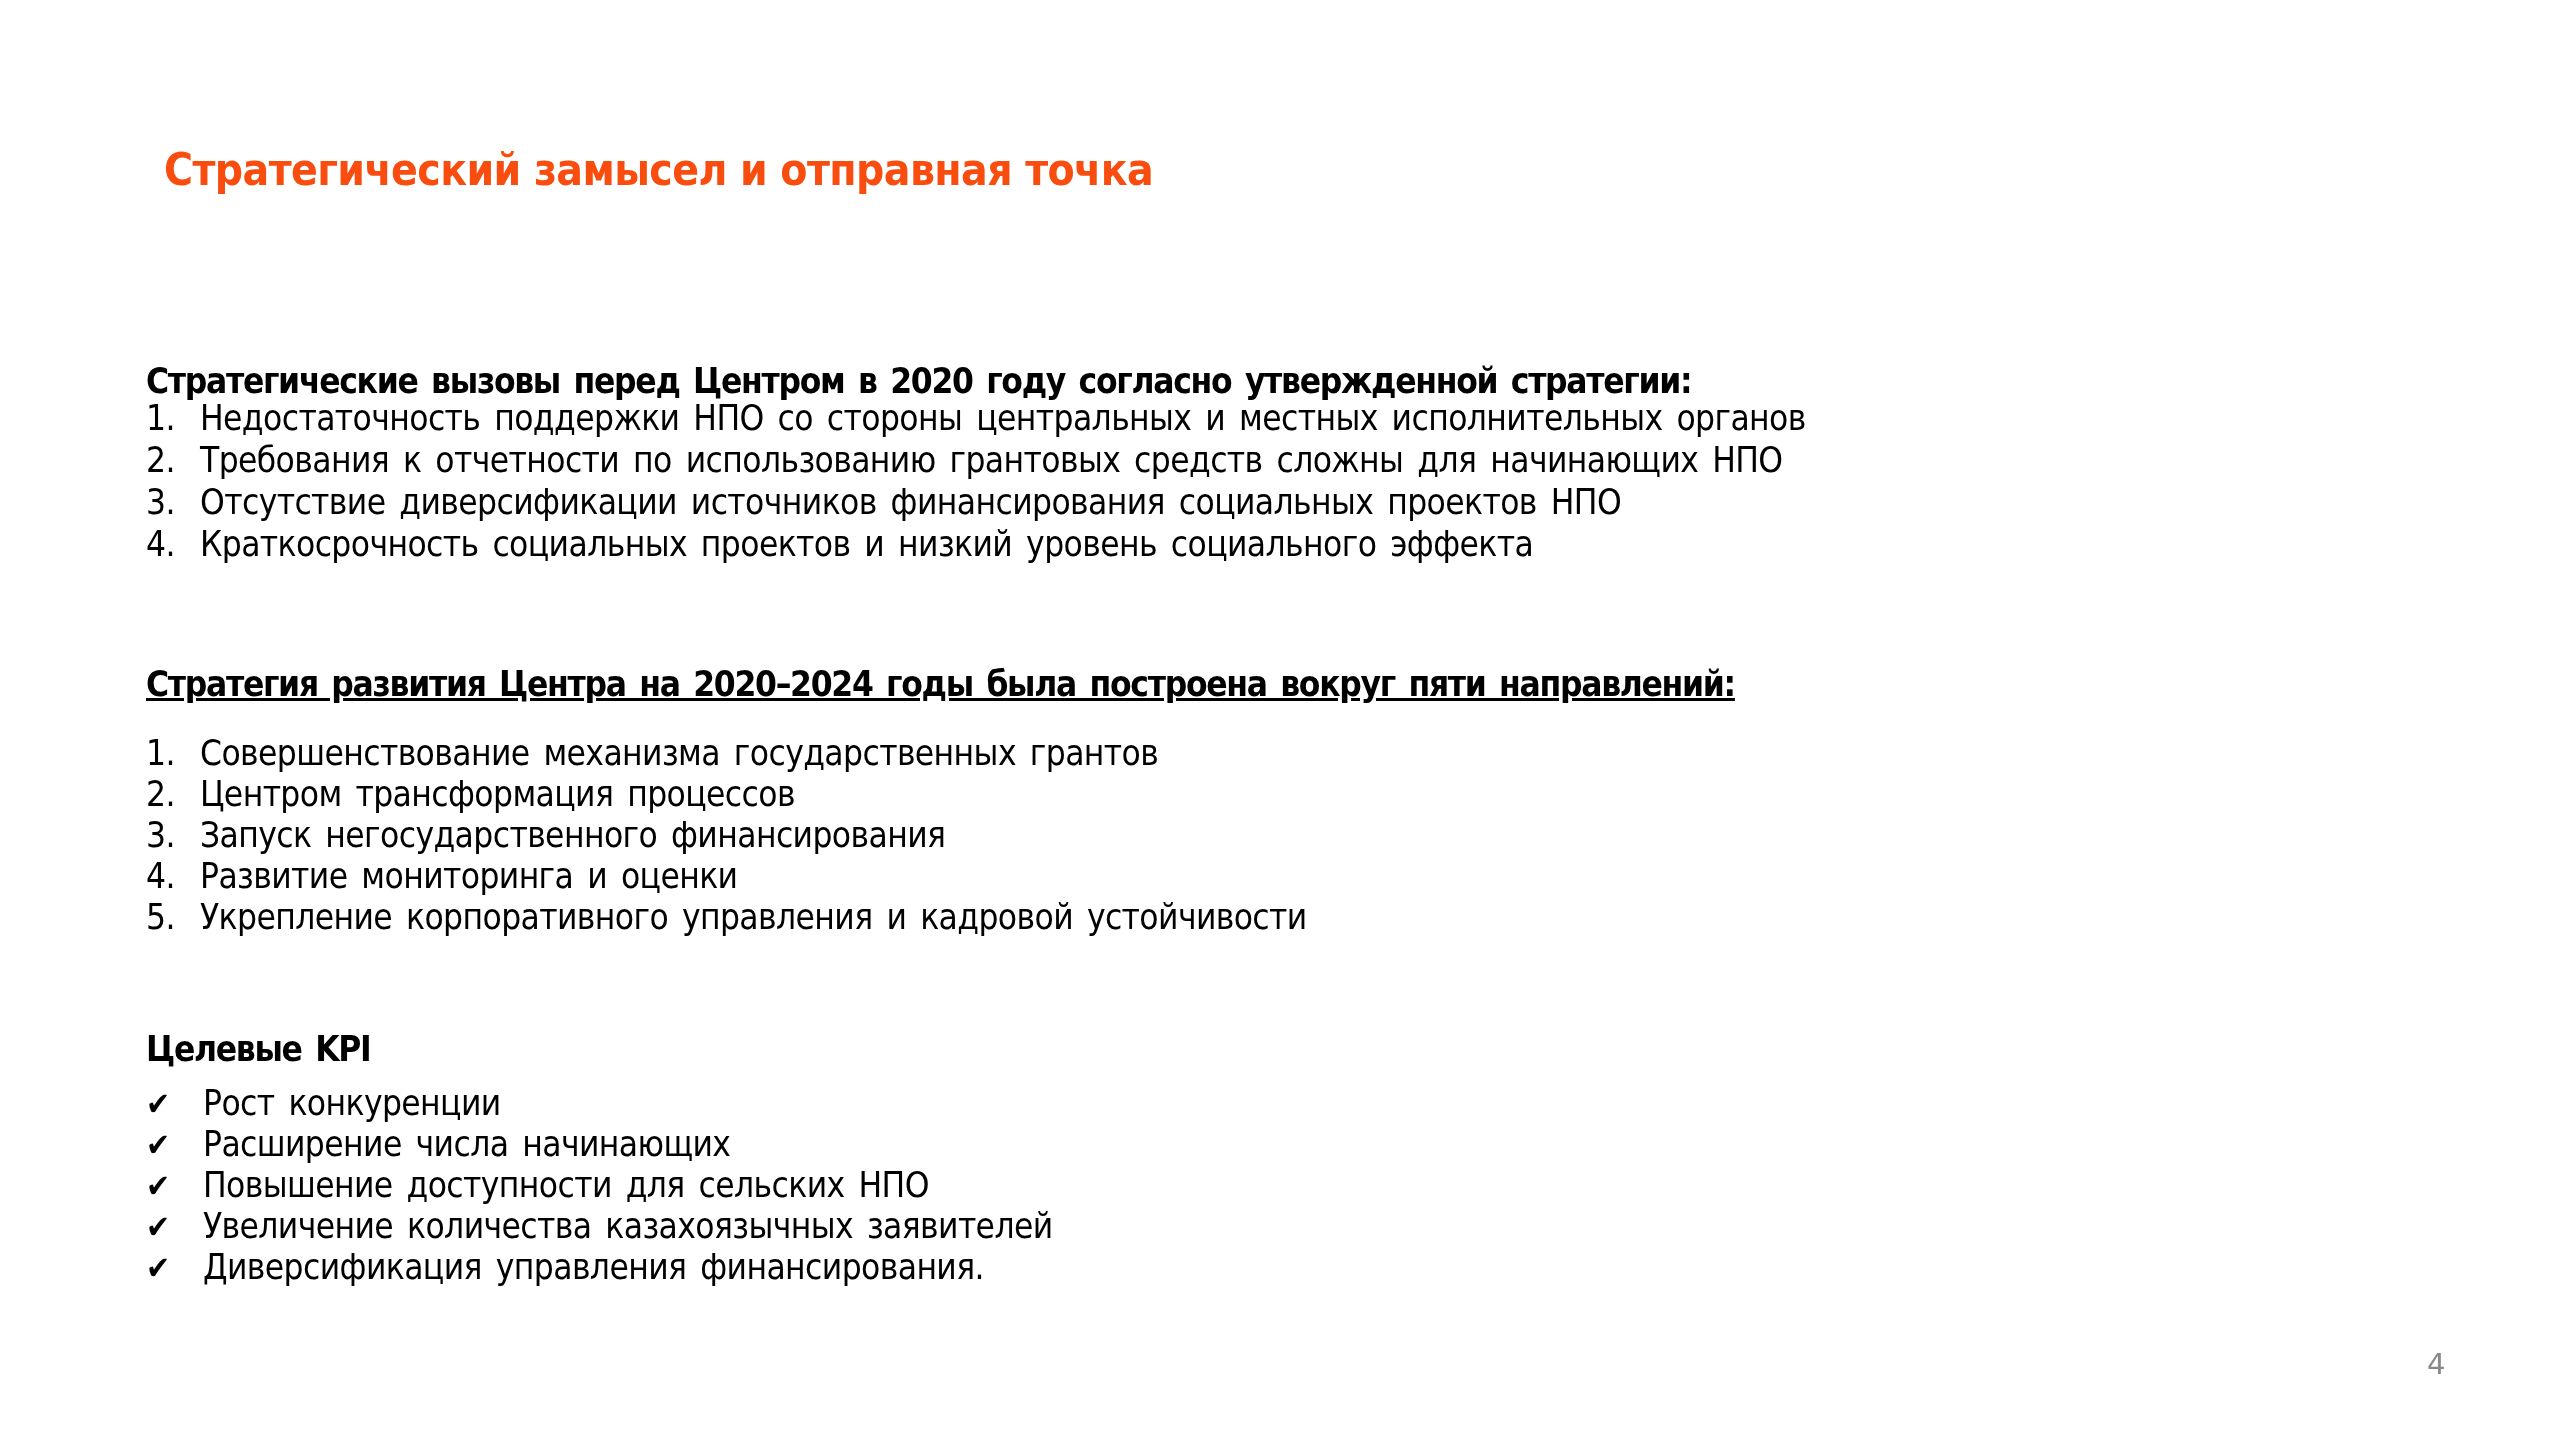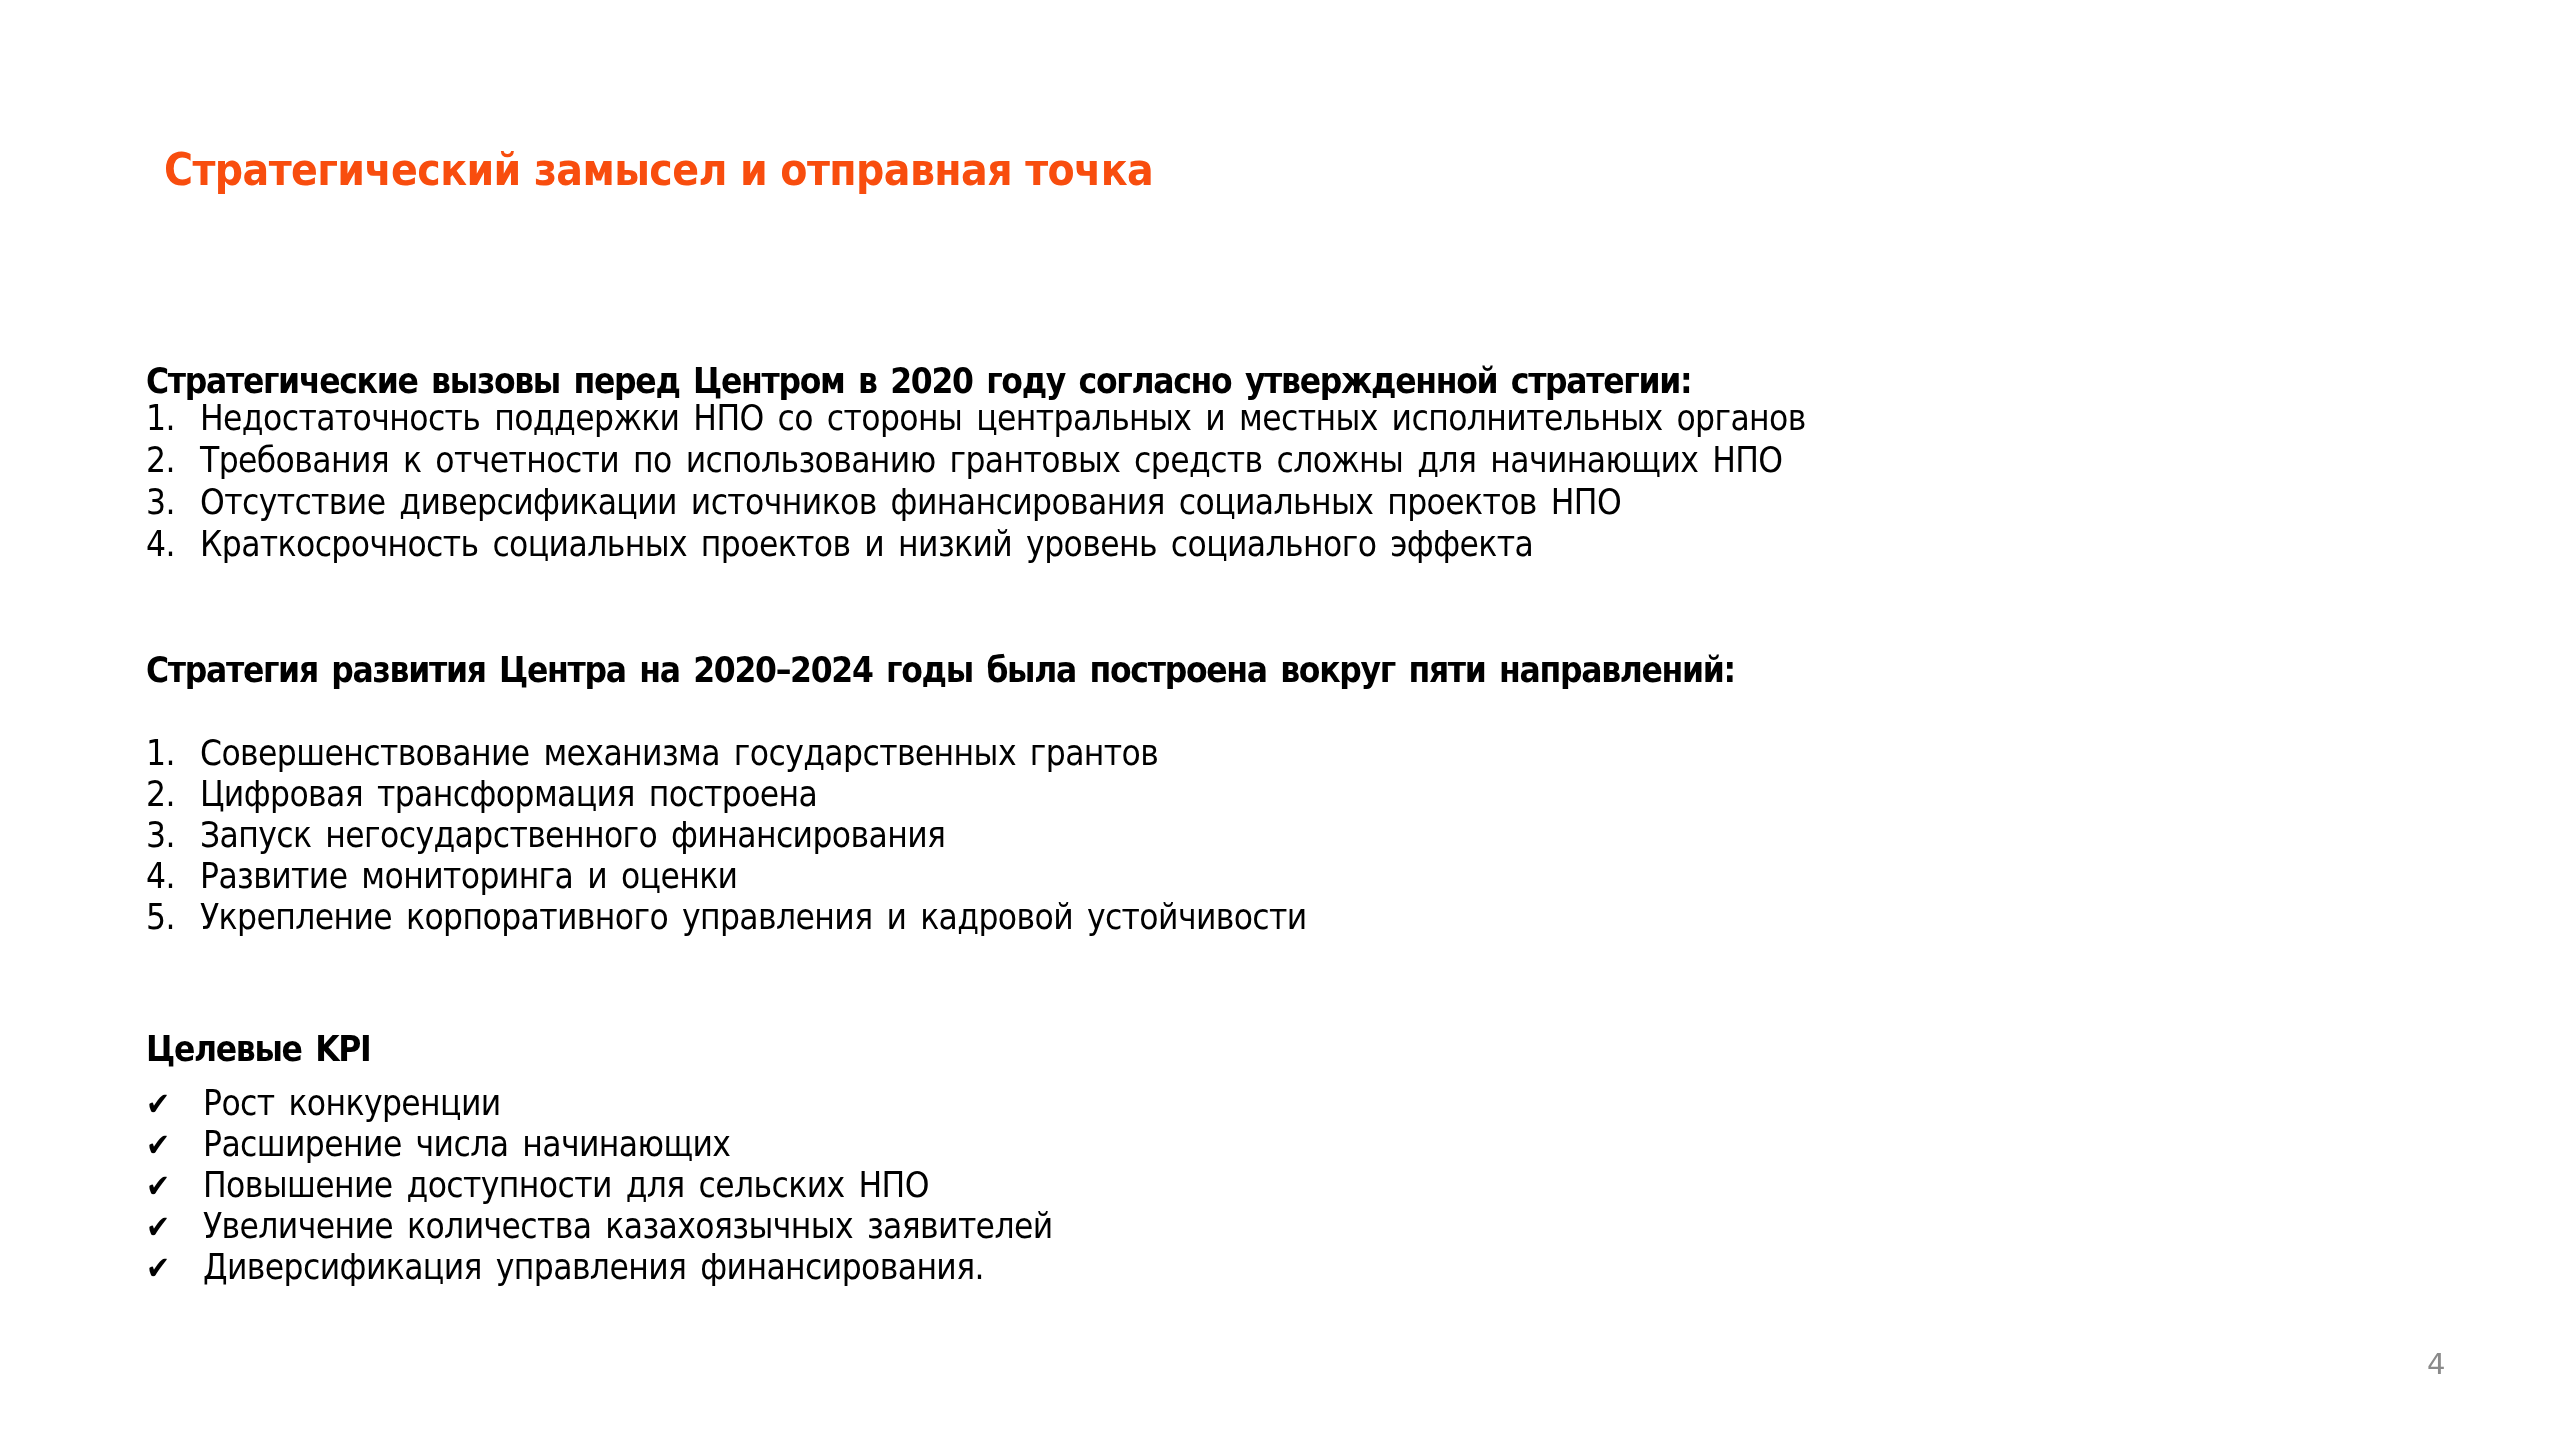--- a/index.html
+++ b/index.html
@@ -29,21 +29,21 @@
     position: absolute;
     left: 146px;
     font-size: 35px;
     font-weight: bold;
     font-stretch: condensed;
     letter-spacing: -1.3px;
     word-spacing: 3.9px;
     white-space: nowrap;
   }
   .h-challenges { top: 319px; margin-top: 42px; }
-  .h-strategy   { top: 621px; }
+  .h-strategy   { top: 635px; text-decoration: underline; }
   .h-kpi        { top: 1000px; }
 
   .list {
     position: absolute;
     left: 146px;
     margin: 0;
     padding: 0;
     list-style: none;
     font-size: 35px;
     font-stretch: condensed;
@@ -102,21 +102,21 @@
 
   <h2 class="sec-heading h-strategy">Стратегия развития Центра на 2020–2024 годы была построена вокруг пяти направлений:</h2>
 
   <ol class="list list-strategy">
     <li class="row">
       <span class="num">1.</span>
       <span class="txt">Совершенствование механизма государственных грантов</span>
     </li>
     <li class="row">
       <span class="num">2.</span>
-      <span class="txt">Цифровая трансформация построена</span>
+      <span class="txt">Центром трансформация процессов</span>
     </li>
     <li class="row">
       <span class="num">3.</span>
       <span class="txt">Запуск негосударственного финансирования</span>
     </li>
     <li class="row">
       <span class="num">4.</span>
       <span class="txt">Развитие мониторинга и оценки</span>
     </li>
     <li class="row">

